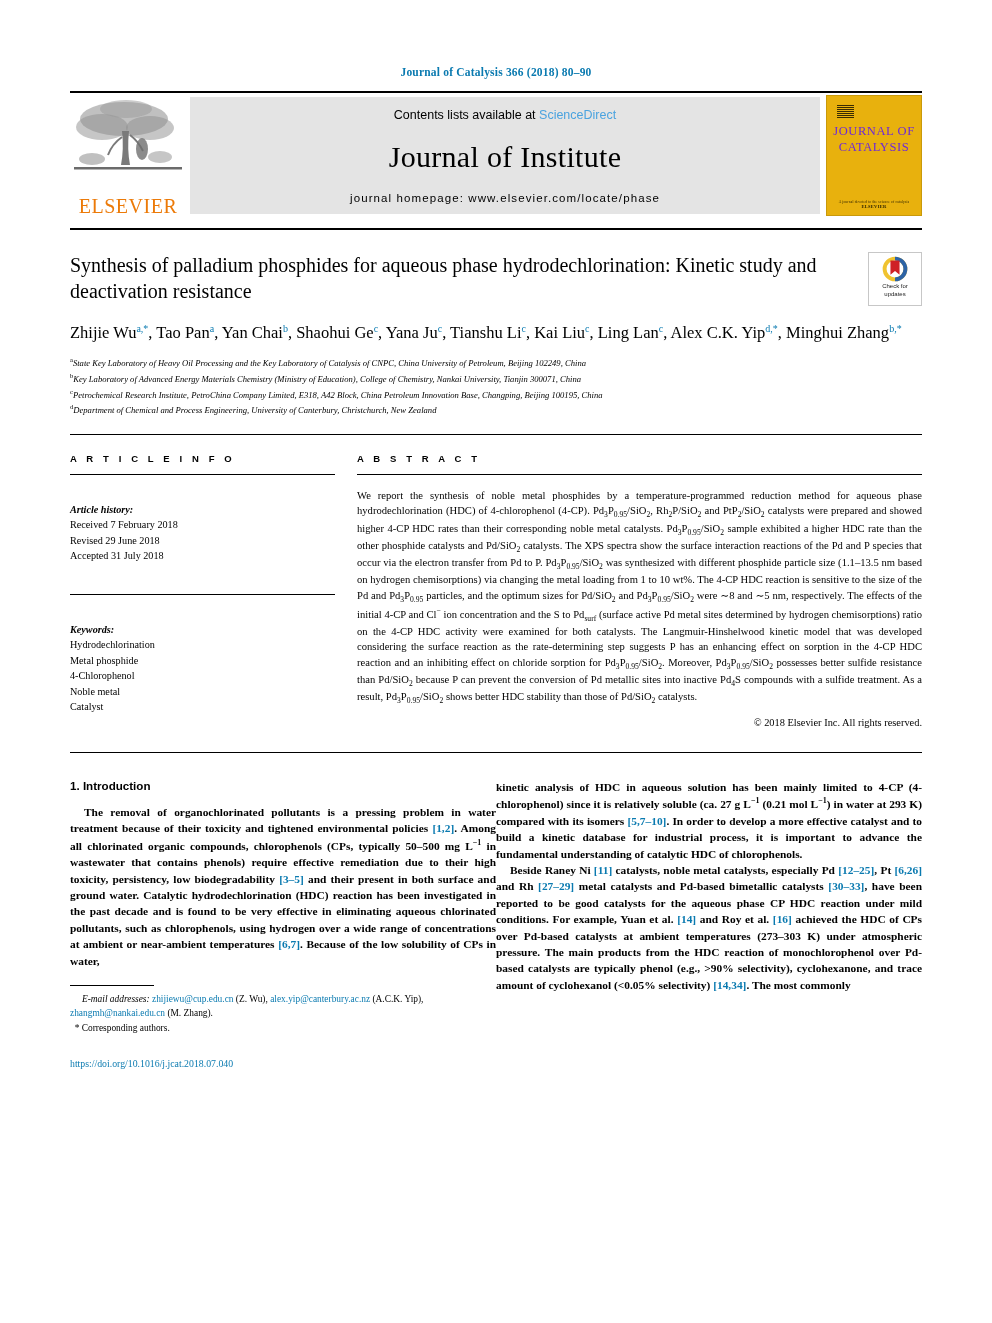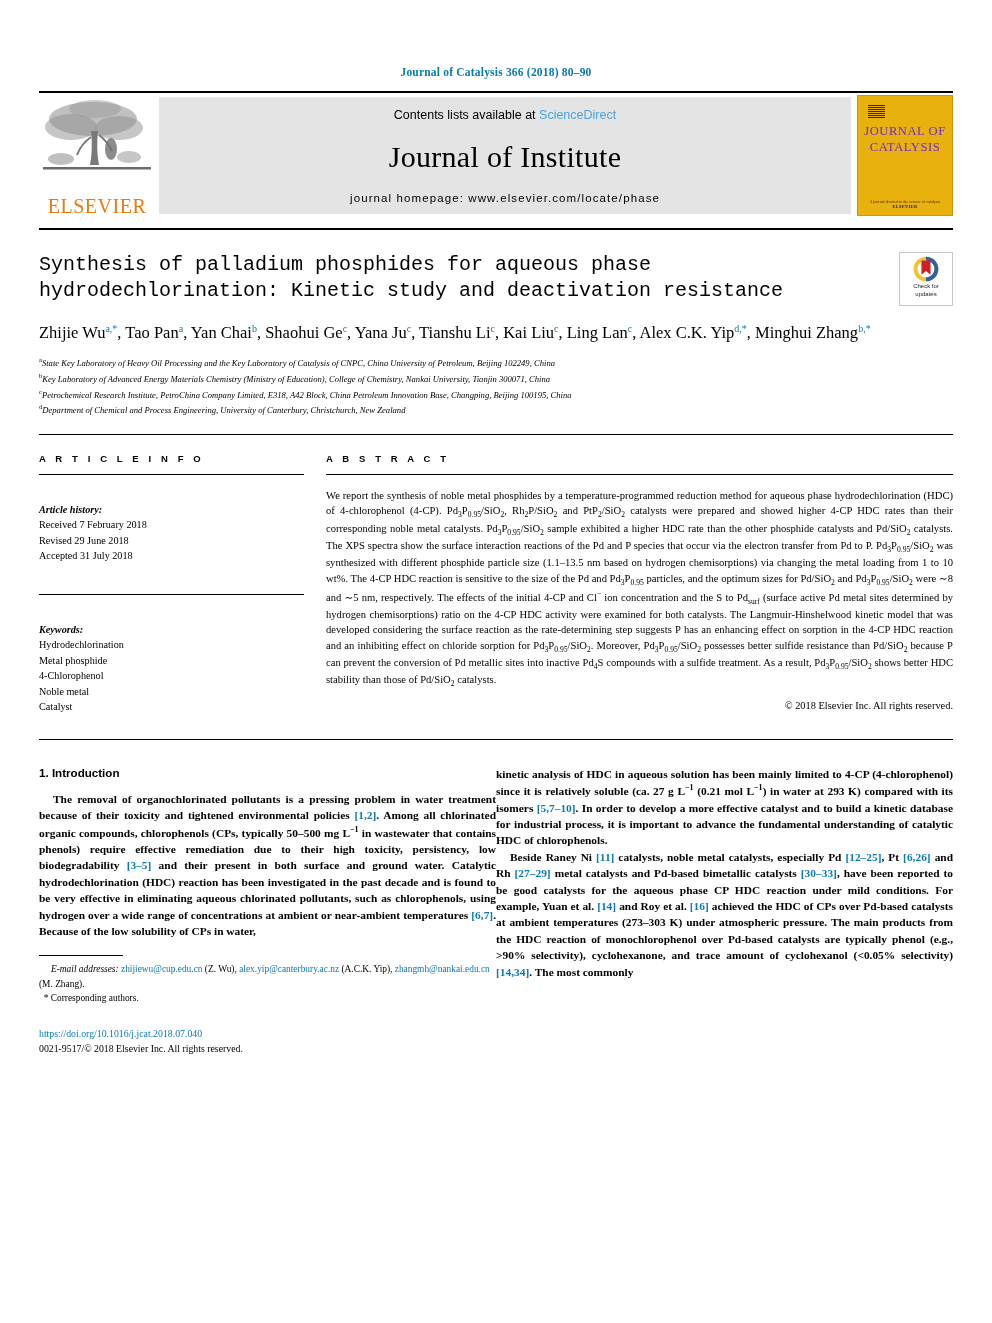--- a/index.html
+++ b/index.html
@@ -6,21 +6,21 @@
   html, body { margin: 0; padding: 0; }
   body {
     width: 992px;
     height: 1323px;
     background: #ffffff;
     font-family: "Liberation Serif", "DejaVu Serif", serif;
     color: #000000;
     position: relative;
     overflow: hidden;
   }
-  .page { position: relative; width: 992px; height: 1007px; padding: 0 39px; }
+  .page { position: relative; width: 992px; height: 1007px; padding: 0 70px; }
 
   
   .running-head {
     text-align: center;
     color: #0a7ab0;
     font-size: 11.5px;
     font-weight: bold;
     padding-top: 66px;
     letter-spacing: 0.2px;
   }
@@ -108,21 +108,21 @@
     color: #2c2201;
     letter-spacing: 0.2px;
   }
   .cover-foot b { font-size: 4.5px; letter-spacing: 0.3px; }
 
   
   .title-rule-top { border-top: 2px solid #000; margin-top: 10px; }
   .title-area { display: flex; margin-top: 22px; }
   .title-main { flex: 1 1 auto; padding-right: 12px; }
   h1.article-title {
-    font-family: Liberation Mono, monospace;
+    font-family: Liberation Serif, serif;
     font-size: 20px;
     font-weight: normal;
     line-height: 1.32;
     margin: 0;
   }
   .crossmark {
     flex: 0 0 54px;
     width: 54px; height: 54px;
     border: 1px solid #c7c7c7;
     display: flex; flex-direction: column;
@@ -384,21 +384,20 @@
           <span>(M. Zhang).</span>
         </div>
         <div>
           <span>&nbsp;&nbsp;*</span>
           <span>Corresponding authors.</span>
         </div>
       </div>
 
       <div class="doi-block">
         <div class="doi-link">https://doi.org/10.1016/j.jcat.2018.07.040</div>
-        <div>0021-9517/© 2018 Elsevier Inc. All rights reserved.</div>
       </div>
     </div>
 
     <div class="bcol">
       <p class="bodytext">
         kinetic analysis of HDC in aqueous solution has been mainly limited to 4-CP (4-chlorophenol) since it is
         relatively soluble (ca. 27 g L<sup>−1</sup> (0.21 mol L<sup>−1</sup>) in water at 293 K) compared with its isomers
         <span class="ref">[5,7–10]</span>. In order to develop a more effective catalyst and to build a
         kinetic database for industrial process, it is important to advance the fundamental understanding of
         catalytic HDC of chlorophenols.

